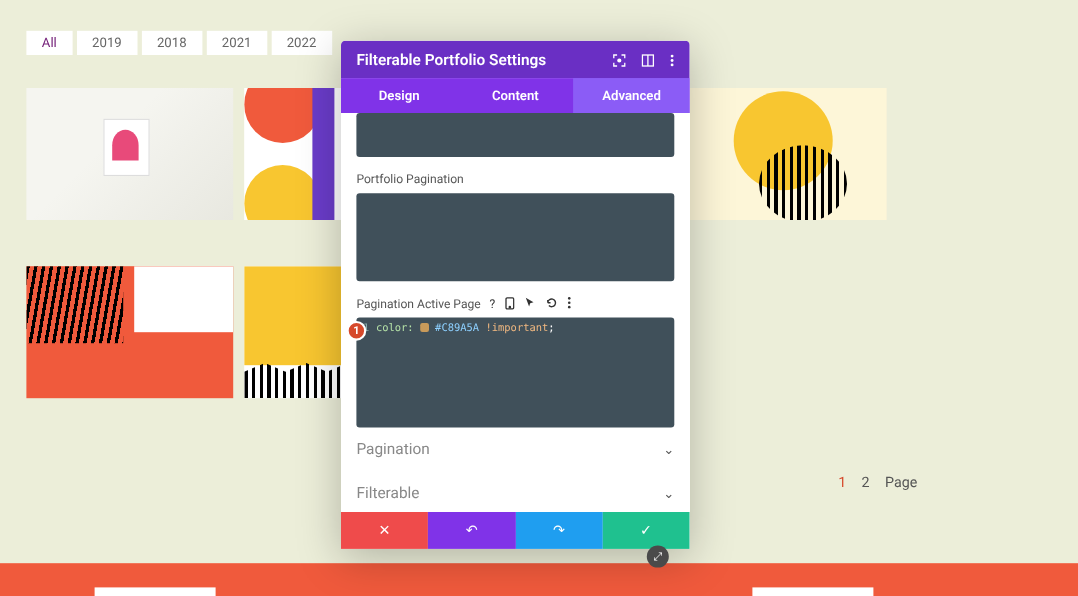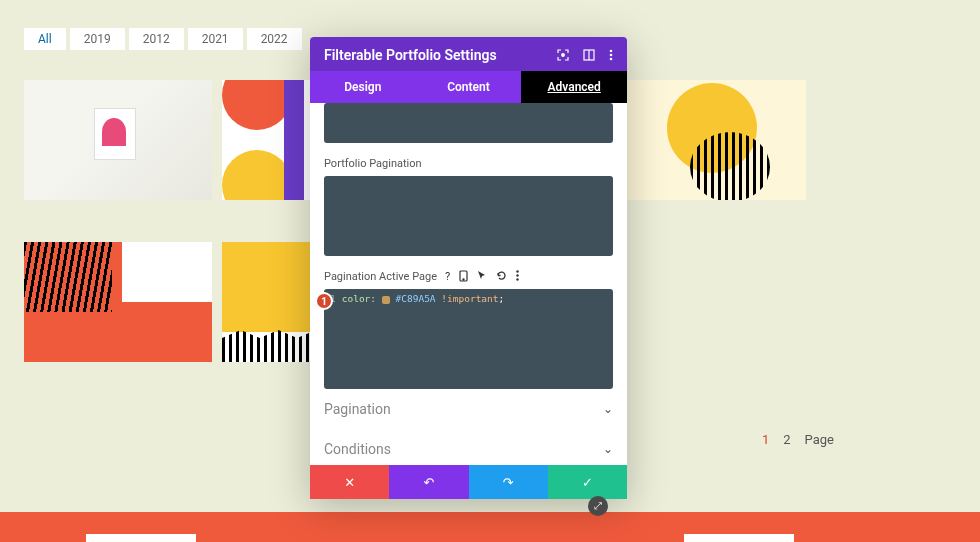--- a/index.html
+++ b/index.html
@@ -17,21 +17,21 @@
     gap: 4px;
     padding: 28px 0 0 24px;
   }
   .filter-tab {
     background: #fff;
     padding: 4px 14px;
     font-size: 12px;
     color: #666;
     cursor: pointer;
   }
-  .filter-tab.active { color: #0369a1; }
+  .filter-tab.active { color: #701a75; }
   
   .portfolio {
     display: grid;
     grid-template-columns: repeat(4, 188px);
     column-gap: 10px;
     row-gap: 42px;
     padding: 30px 0 0 24px;
   }
   .thumb {
     width: 188px;
@@ -128,21 +128,21 @@
   }
   .tab {
     flex:1;
     text-align:center;
     padding:9px 0;
     color:#fff;
     font-size:12px;
     font-weight:600;
     cursor:pointer;
   }
-  .tab.active { background:#000000;text-decoration:underline; }
+  .tab.active { background:#8b5cf6; }
   .modal-body {
     background:#fff;
     padding: 0 14px 10px;
     height: 362px;
     overflow-y:auto;
   }
   .codebox {
     background:#40505a;
     border-radius:3px;
     width:100%;
@@ -201,21 +201,21 @@
     z-index:5;
   }
   svg { display:block; }
 </style>
 </head>
 <body>
 
 <div class="filter-tabs">
   <div class="filter-tab active">All</div>
   <div class="filter-tab">2019</div>
-  <div class="filter-tab">2012</div>
+  <div class="filter-tab">2018</div>
   <div class="filter-tab">2021</div>
   <div class="filter-tab">2022</div>
 </div>
 
 <div class="portfolio">
   <div class="thumb t1"></div>
   <div class="thumb t2">
     <div class="a"></div>
       <div class="b"></div>
       <div class="c"></div>
@@ -318,21 +318,21 @@
       <div class="codebox code">
         <div class="code-line"><span class="tok-num">1</span><span class="tok-prop">color:</span> <span class="tok-swatch"></span> <span class="tok-val">#C89A5A</span> <span class="tok-imp">!important</span><span class="tok-cursor">;</span></div>
       </div>
     </div>
 
     <div class="section-toggle">
       <span>Pagination</span>
       <span class="chev">⌄</span>
     </div>
     <div class="section-toggle" style="padding-bottom:2px">
-      <span>Conditions</span>
+      <span>Filterable</span>
       <span class="chev">⌄</span>
     </div>
   </div>
   <div class="modal-footer">
     <div class="btn btn-cancel">
       <span>✕</span>
     </div>
     <div class="btn btn-undo">
       <span>↶</span>
     </div>

